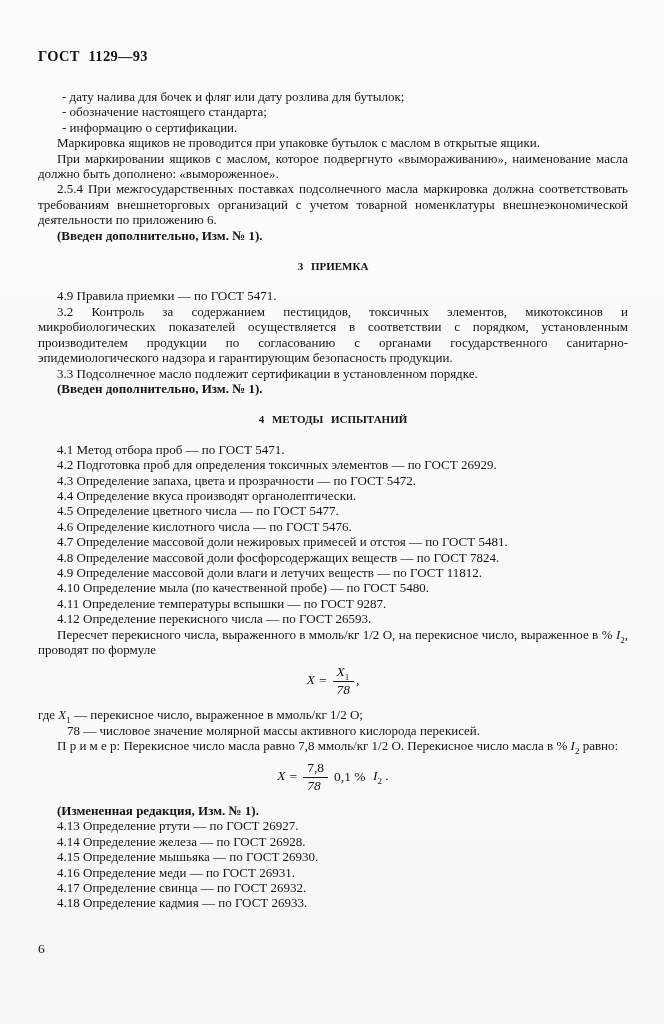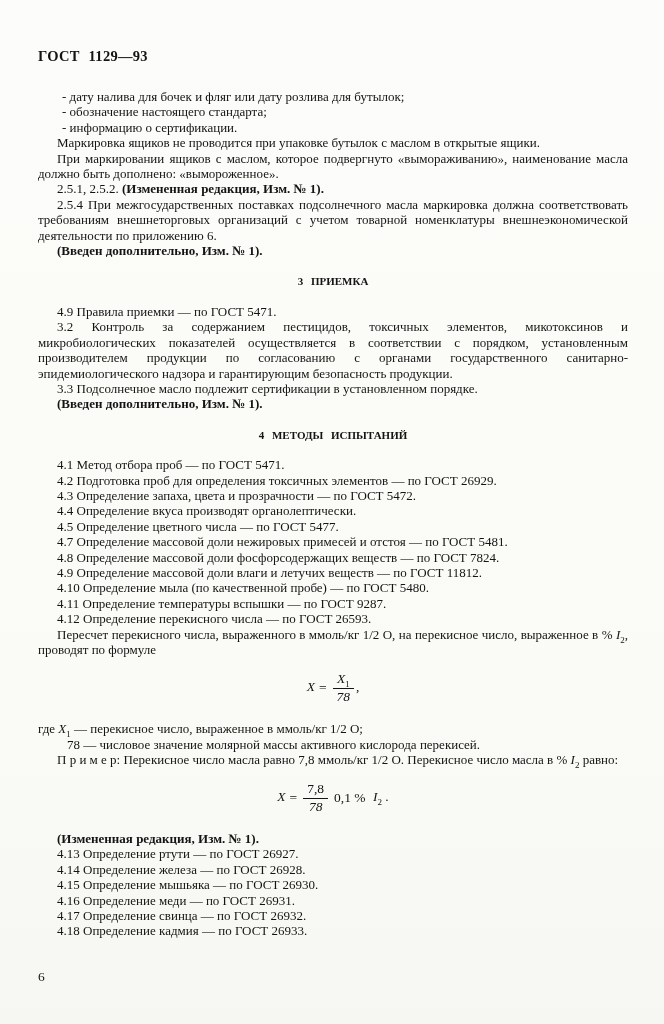--- a/index.html
+++ b/index.html
@@ -45,23 +45,23 @@
     text-align:center;
     text-indent:0;
     font-size:13.5px;
     margin:8px 0 9px 0;
   }
   .var { font-style:italic; }
   .eq { margin:0 4px; }
   .frac {
     display:inline-block;
     vertical-align:middle;
-    text-align:center;
+    text-align:left;
     line-height:1.1;
-    margin:7px 2px;
+    margin:0 2px;
   }
   .frac .num { display:block; padding:0 4px 1px 4px; }
   .frac .den { display:block; border-top:1px solid #141414; padding:1px 4px 0 4px;font-style:italic; }
   sub { font-size:9px; line-height:0; }
   .where-78 { padding-left:29px; }
   .page-number {
     margin-top:30px;
     font-size:13.5px;
     text-align:left;
   }
@@ -73,36 +73,36 @@
 
   <div class="doc-header">ГОСТ 1129—93</div>
 
   <div class="content">
 
     <p class="dash-item">- дату налива для бочек и фляг или дату розлива для бутылок;</p>
     <p class="dash-item">- обозначение настоящего стандарта;</p>
     <p class="dash-item">- информацию о сертификации.</p>
     <p class="indent">Маркировка ящиков не проводится при упаковке бутылок с маслом в открытые ящики.</p>
     <p class="indent">При маркировании ящиков с маслом, которое подвергнуто «вымораживанию», наименование масла должно быть дополнено: «вымороженное».</p>
-    <p class="indent"><span>2.5.1, 2.5.2. </span><span class="bold">(Измененная редакция, Изм. № 1).</span></p>
     <p class="indent">2.5.4 При межгосударственных поставках подсолнечного масла маркировка должна соответствовать требованиям внешнеторговых организаций с учетом товарной номенклатуры внешнеэкономической деятельности по приложению 6.</p>
     <p class="indent bold">(Введен дополнительно, Изм. № 1).</p>
 
     <p class="heading">3 ПРИЕМКА</p>
     <p class="indent">4.9 Правила приемки — по ГОСТ 5471.</p>
     <p class="indent">3.2 Контроль за содержанием пестицидов, токсичных элементов, микотоксинов и микробиологических показателей осуществляется в соответствии с порядком, установленным производителем продукции по согласованию с органами государственного санитарно-эпидемиологического надзора и гарантирующим безопасность продукции.</p>
     <p class="indent">3.3 Подсолнечное масло подлежит сертификации в установленном порядке.</p>
     <p class="indent bold">(Введен дополнительно, Изм. № 1).</p>
 
     <p class="heading">4 МЕТОДЫ ИСПЫТАНИЙ</p>
     <p class="indent">4.1 Метод отбора проб — по ГОСТ 5471.</p>
     <p class="indent">4.2 Подготовка проб для определения токсичных элементов — по ГОСТ 26929.</p>
     <p class="indent">4.3 Определение запаха, цвета и прозрачности — по ГОСТ 5472.</p>
     <p class="indent">4.4 Определение вкуса производят органолептически.</p>
     <p class="indent">4.5 Определение цветного числа — по ГОСТ 5477.</p>
+    <p class="indent">4.6 Определение кислотного числа — по ГОСТ 5476.</p>
     <p class="indent">4.7 Определение массовой доли нежировых примесей и отстоя — по ГОСТ 5481.</p>
     <p class="indent">4.8 Определение массовой доли фосфорсодержащих веществ — по ГОСТ 7824.</p>
     <p class="indent">4.9 Определение массовой доли влаги и летучих веществ — по ГОСТ 11812.</p>
     <p class="indent">4.10 Определение мыла (по качественной пробе) — по ГОСТ 5480.</p>
     <p class="indent">4.11 Определение температуры вспышки — по ГОСТ 9287.</p>
     <p class="indent">4.12 Определение перекисного числа — по ГОСТ 26593.</p>
 
     <p class="indent"><span>Пересчет перекисного числа, выраженного в ммоль/кг 1/2 О, на перекисное число, выраженное в % </span><span class="var">I</span><sub>2</sub><span>, проводят по формуле</span></p>
 
     <div class="formula"><span class="var">X</span><span class="eq">=</span><span class="frac"><span class="num"><span class="var">X</span><sub>1</sub></span><span class="den">78</span></span><span>,</span></div>

